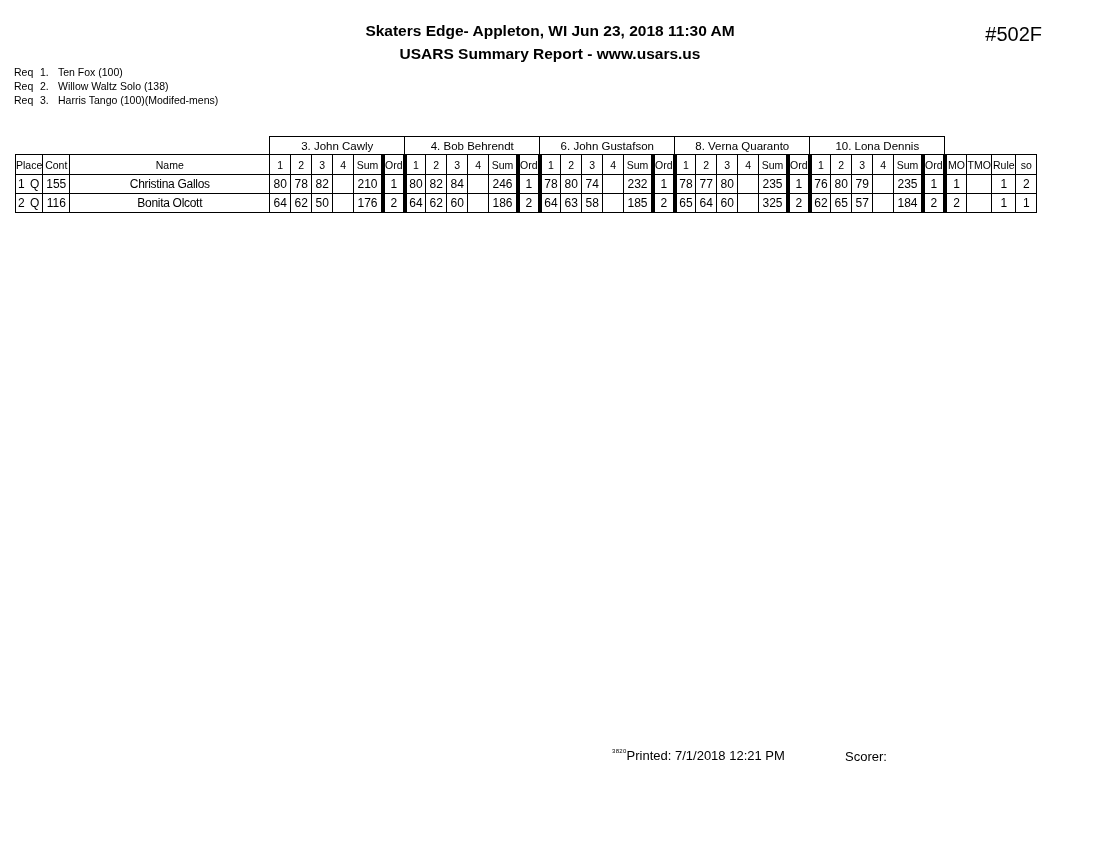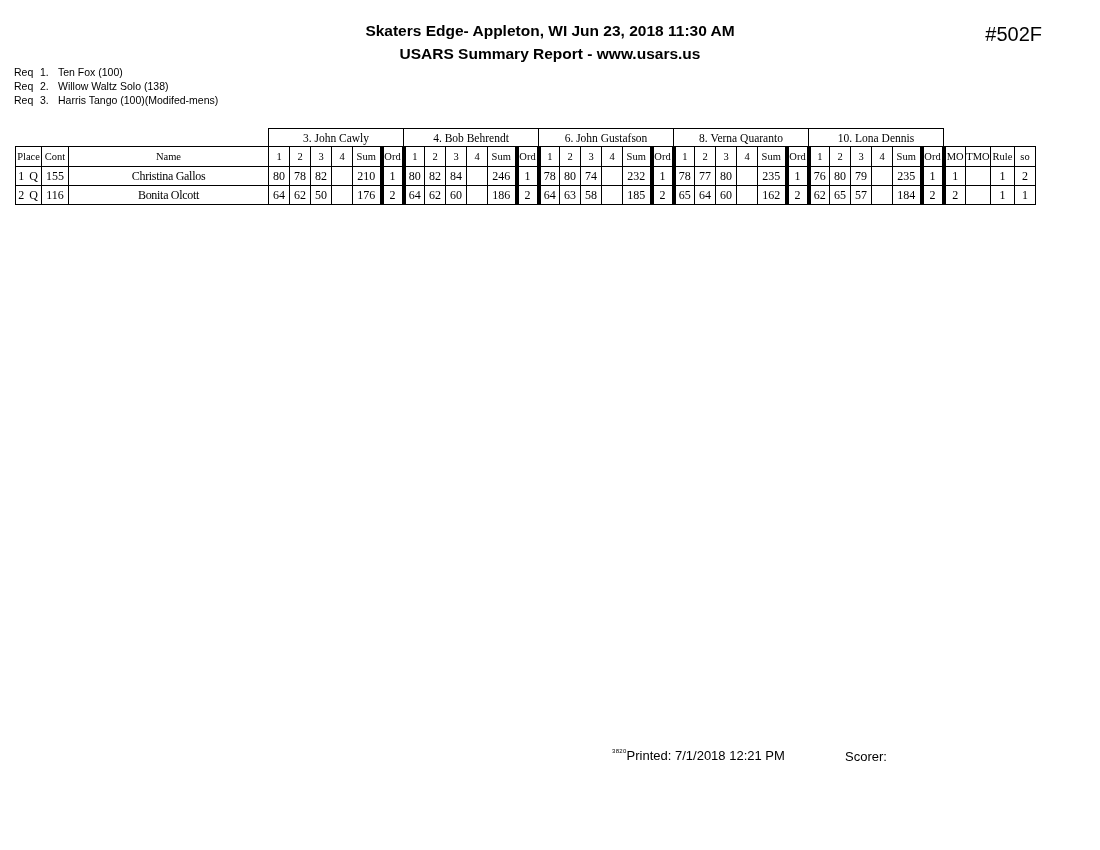--- a/index.html
+++ b/index.html
@@ -71,25 +71,24 @@
     right: 58px;
     top: 23px;
     font-size: 20px;
     font-weight: normal;
   }
 
   
   #results-table {
     position: absolute;
     left: 15px;
-    top: 128px;
+    top: 136px;
     border-collapse: collapse;
     font-size: 11px;
     table-layout: fixed;
-    font-family: Liberation Serif, serif;
   }
   #results-table td, #results-table th {
     border: 1px solid #000000;
     padding: 0;
     margin: 0;
     text-align: center;
     vertical-align: middle;
     font-weight: normal;
     overflow: hidden;
     white-space: nowrap;
@@ -356,21 +355,21 @@
       <td>63</td>
       <td>58</td>
       <td></td>
       <td>185</td>
       <td class="ord-cell">2</td>
 
       <td>65</td>
       <td>64</td>
       <td>60</td>
       <td></td>
-      <td>162</td>
+      <td>325</td>
       <td class="ord-cell">2</td>
 
       <td>62</td>
       <td>65</td>
       <td>57</td>
       <td></td>
       <td>184</td>
       <td class="ord-cell">2</td>
 
       <td>2</td>

